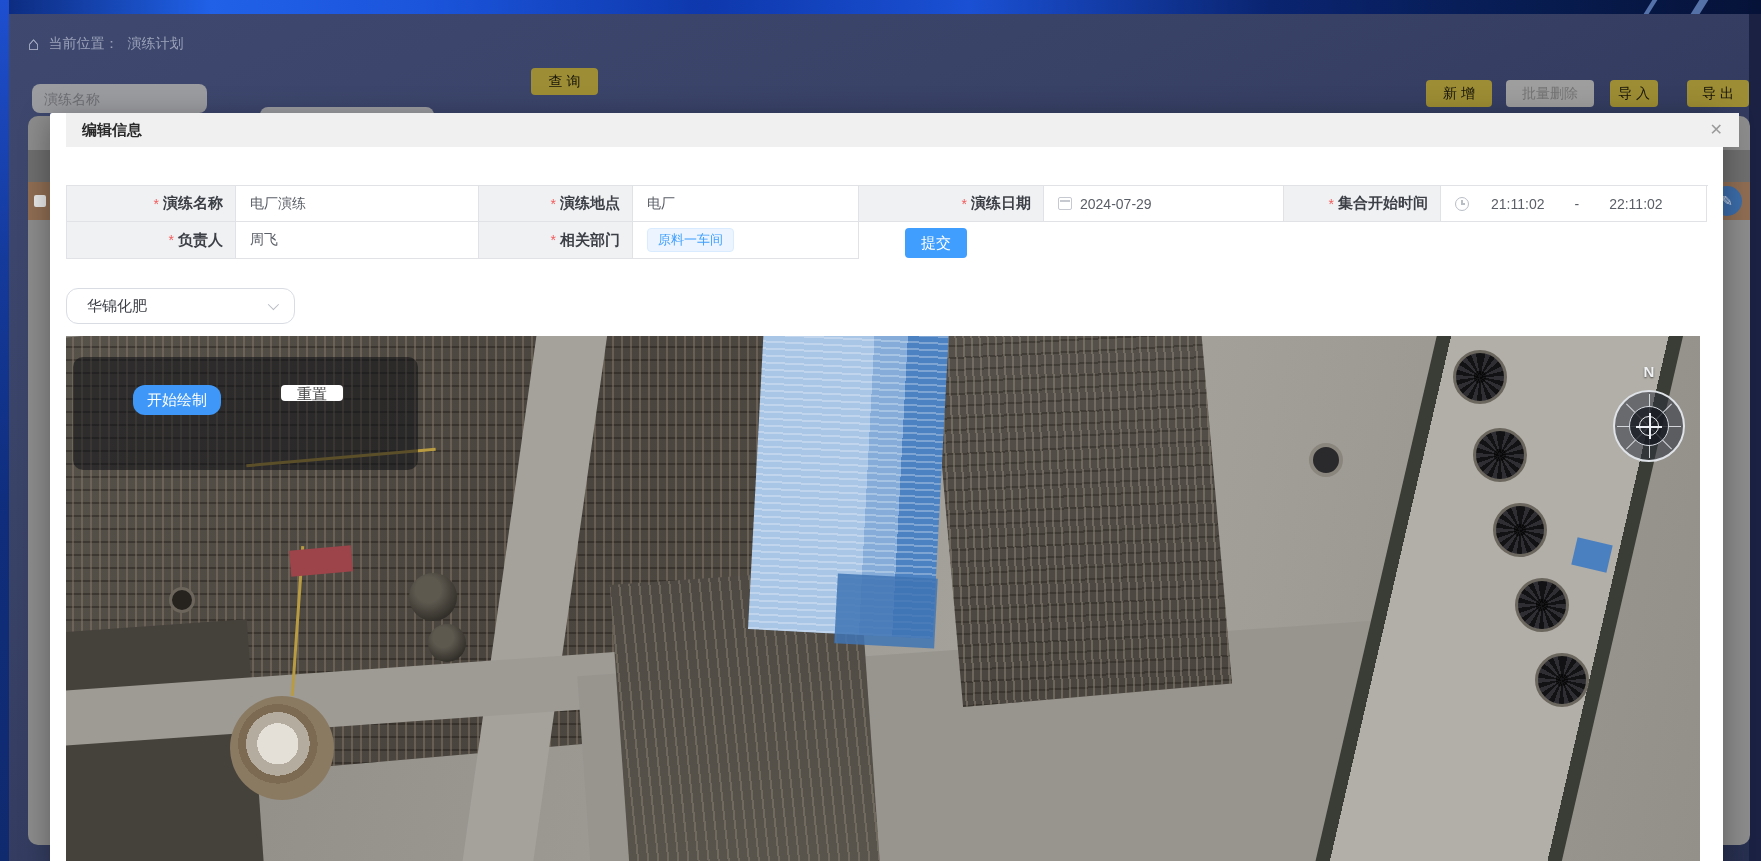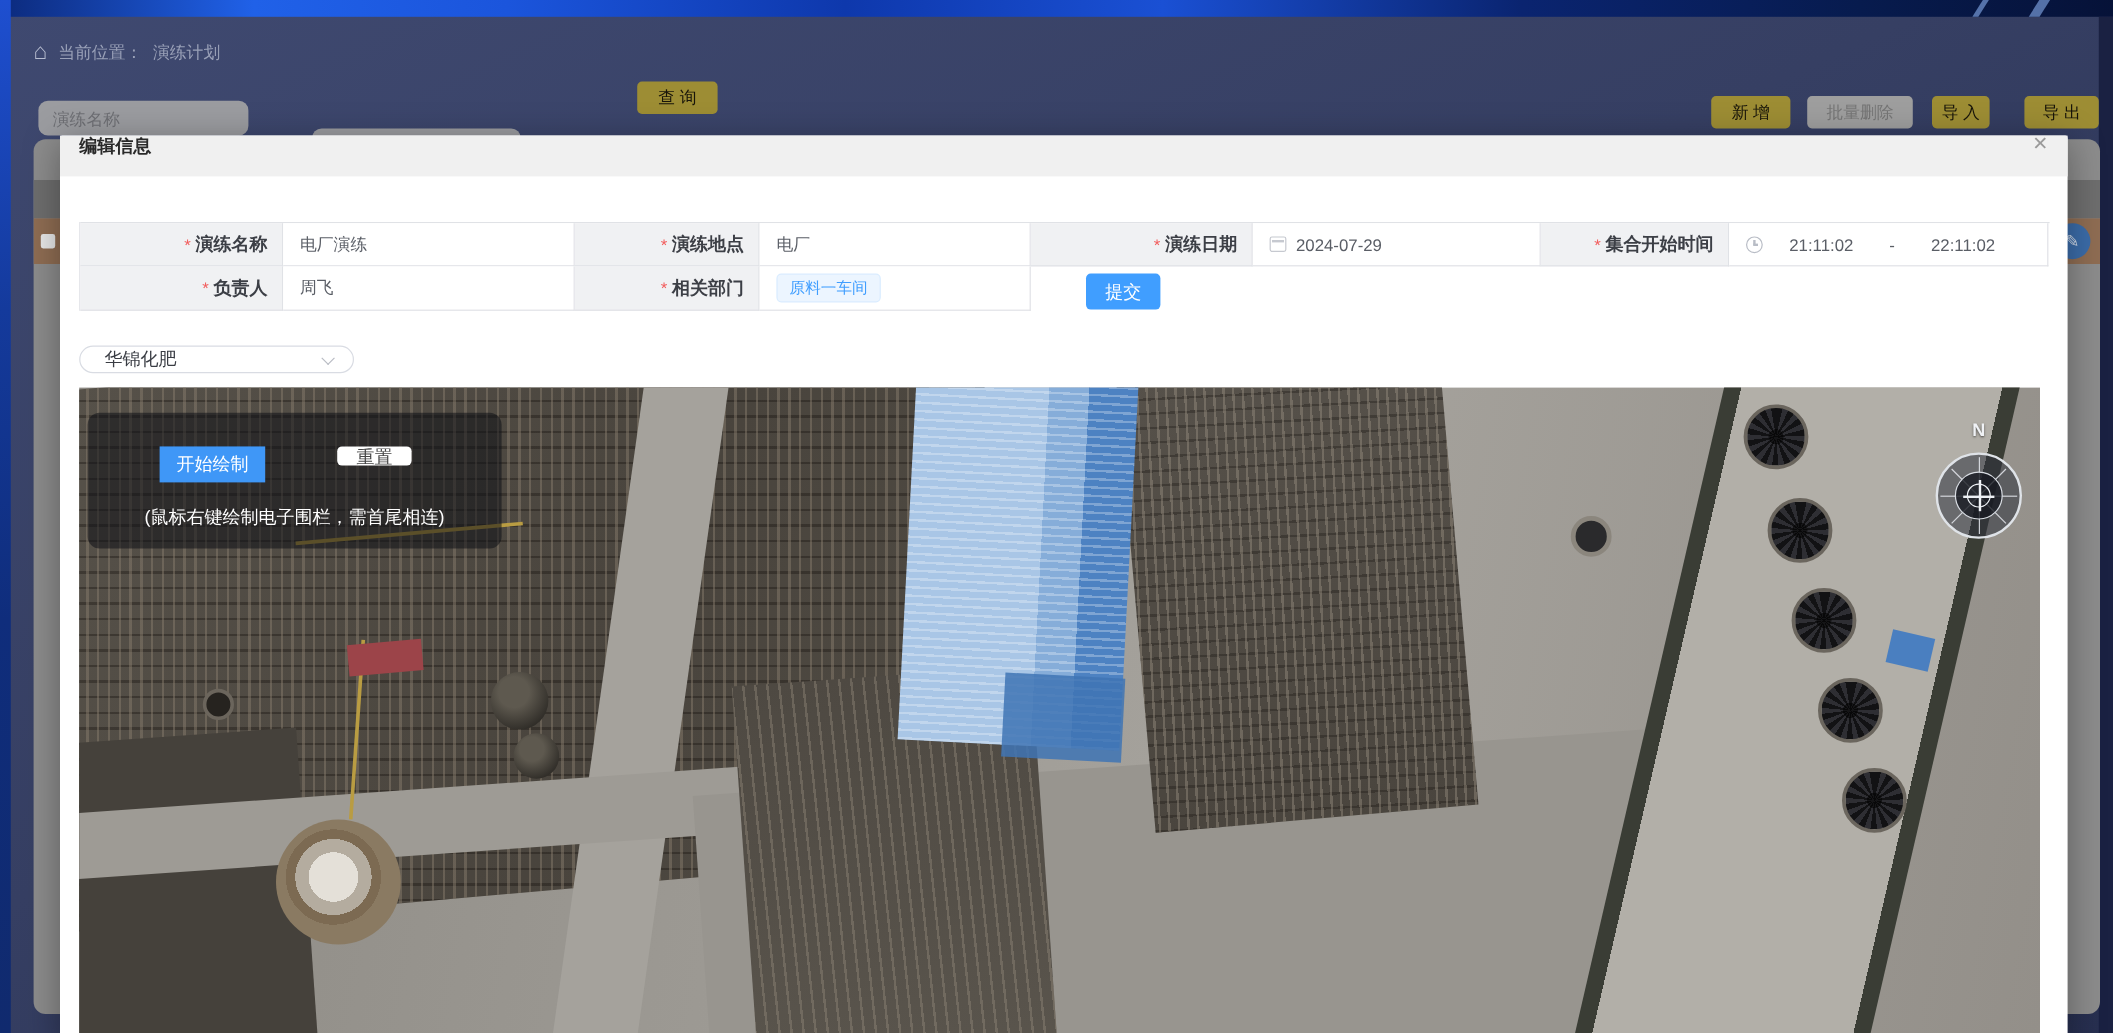--- a/index.html
+++ b/index.html
@@ -38,22 +38,22 @@
   #row-checkbox { position:absolute; left:6px; top:13px; width:12px; height:12px; background:#e8e8e8; border-radius:2px; }
   #row-edit-btn { position:absolute; left:1684px; top:4px; width:30px; height:30px; border-radius:50%;
                   background:#3b6ca9; color:#cdd7e6; font-size:14px; text-align:center; line-height:30px; }
 
   
   #modal-mask { position:absolute; inset:0; background:rgba(0,0,0,0); }
 
   
   #modal { position:absolute; left:50px; top:113px; width:1673px; height:760px; background:#ffffff;
            border-radius:2px; box-shadow:0 6px 30px rgba(0,0,0,.35); }
-  #modal-header { position:absolute; left:0; top:0; width:100%; height:34px; background:#f0f0f0;
-                  display:flex; align-items:flex-start; justify-content:space-between; padding:0 16px;gap:14px; }
+  #modal-header { position:absolute; left:16px; top:0; width:100%; height:34px; background:#f0f0f0;
+                  display:flex; align-items:center; justify-content:space-between; padding:0 16px;gap:14px; }
   #modal-title { font-size:15px; font-weight:bold; color:#2a2a2a; }
   #modal-close { color:#9a9a9a; font-size:16px; line-height:1; cursor:pointer; }
   #modal-body { position:absolute; left:16px; top:34px; width:1641px; }
 
   
   #form-wrap { position:relative; margin-top:38px; }
   .ft { border-left:1px solid #e0e2e6; }
   .ft-row { display:grid; height:37px; }
   .ft-row.r1 { grid-template-columns:169px 243px 154px 226px 185px 240px 157px 266px; width:1641px; border-top:1px solid #e0e2e6; }
   .ft-row.r2 { grid-template-columns:169px 243px 154px 226px; width:793px; }
@@ -67,21 +67,21 @@
   #submit-btn { position:absolute; left:839px; top:43px; width:62px; height:30px; background:#409eff;
                 color:#fff; border:none; border-radius:4px; font-size:15px; cursor:pointer; font-family:inherit; }
   .ico-cal { width:14px; height:13px; border:1.5px solid #c6c9d0; border-radius:2px; position:relative; display:inline-block; }
   .ico-cal::before { content:""; position:absolute; top:2px; left:1px; right:1px; height:1.5px; background:#c6c9d0; }
   .ico-clock { width:14px; height:14px; border:1.5px solid #b9bdc6; border-radius:50%; position:relative; display:inline-block; }
   .ico-clock::before { content:""; position:absolute; left:5px; top:2px; width:1.5px; height:4.5px; background:#b9bdc6; }
   .ico-clock::after  { content:""; position:absolute; left:5px; top:5.5px; width:4px; height:1.5px; background:#b9bdc6; }
   .t-sep { margin:0 22px; color:#5a5e66; }
 
   
-  #company-select { position:relative; margin-top:29px; width:229px; height:23px; border:1px solid #d9dce3;
+  #company-select { position:relative; margin-top:29px; width:229px; height:36px; border:1px solid #d9dce3;
                     border-radius:12px; display:flex; align-items:center; justify-content:space-between;
                     padding:0 18px 0 20px; font-size:15px; color:#3a3d44; background:#fff; }
   #company-select .chev { border-color:#b9bcc4; }
 
   
   #map { position:relative; margin-top:12px; width:1634px; height:540px; overflow:hidden;
          background:linear-gradient(100deg,#8d8a84 0%,#9c9993 35%,#a6a39d 60%,#938f89 100%); }
   .mz { position:absolute; }
   #dark-left { left:-30px; top:-30px; width:800px; height:450px; transform:rotate(-5deg);
     background:
@@ -124,21 +124,21 @@
   #fan1 { left:1387px; top:14px; }  #fan2 { left:1407px; top:92px; }
   #fan3 { left:1427px; top:167px; } #fan4 { left:1449px; top:242px; }
   #fan5 { left:1469px; top:317px; }
   #blue-box { left:1508px; top:205px; width:36px; height:28px; background:#4a7fc0; transform:rotate(13deg); }
   #mini-fan { left:1243px; top:107px; width:34px; height:34px; border-radius:50%; background:#2a2a2c; border:4px solid #8b867d; }
 
   
   #draw-panel { position:absolute; left:7px; top:21px; width:345px; height:113px;
                 background:rgba(15,17,22,.55); border-radius:10px; }
   #draw-btn { position:absolute; left:60px; top:28px; width:88px; height:30px; background:#3f97f7; color:#fff;
-              border:none; border-radius:0; font-size:15px; cursor:pointer; font-family:inherit; }
+              border:none; border-radius:12px; font-size:15px; cursor:pointer; font-family:inherit; }
   #reset-btn { position:absolute; left:208px; top:28px; width:62px; height:16px; background:#fff; color:#454545;
                border:none; border-radius:4px; font-size:15px; cursor:pointer; font-family:inherit; }
   #draw-hint { position:absolute; left:0; top:78px; width:100%; text-align:center; color:#fff; font-size:15px; }
 
   
   #compass { position:absolute; left:1547px; top:27px; width:72px; height:108px; }
   #compass-n { position:absolute; left:0; top:0; width:100%; text-align:center; color:#f0f2f5; font-weight:bold;
                font-size:15px; text-shadow:0 1px 2px rgba(0,0,0,.6); }
   #compass-ring { position:absolute; left:0; top:27px; width:72px; height:72px; border-radius:50%;
                   border:2px solid #dfe3e8; background:rgba(45,50,60,.55); }
@@ -287,21 +287,20 @@
       <div class="fan" id="fan2"></div>
       <div class="fan" id="fan3"></div>
       <div class="fan" id="fan4"></div>
       <div class="fan" id="fan5"></div>
       <div class="mz" id="blue-box"></div>
       <div class="mz" id="mini-fan"></div>
 
       <div id="draw-panel">
         <button id="draw-btn">开始绘制</button>
         <button id="reset-btn">重置</button>
-        <div id="draw-hint">(鼠标右键绘制电子围栏，需首尾相连)</div>
       </div>
 
       <div id="compass">
         <div id="compass-n">N</div>
         <div id="compass-ring">
           <div class="spoke h"></div>
           <div class="spoke v"></div>
           <div class="spoke d1"></div>
           <div class="spoke d2"></div>
           <div id="compass-inner">

